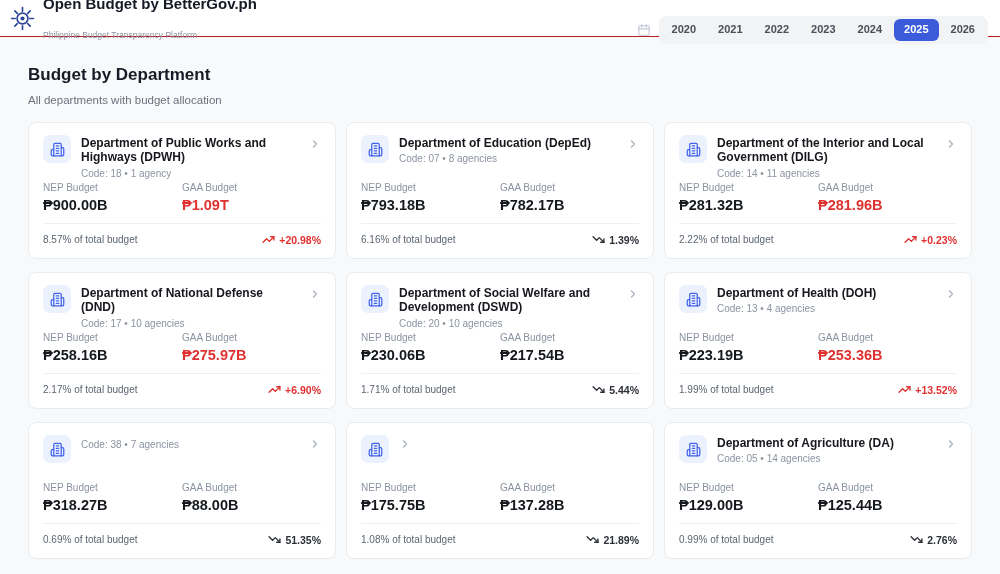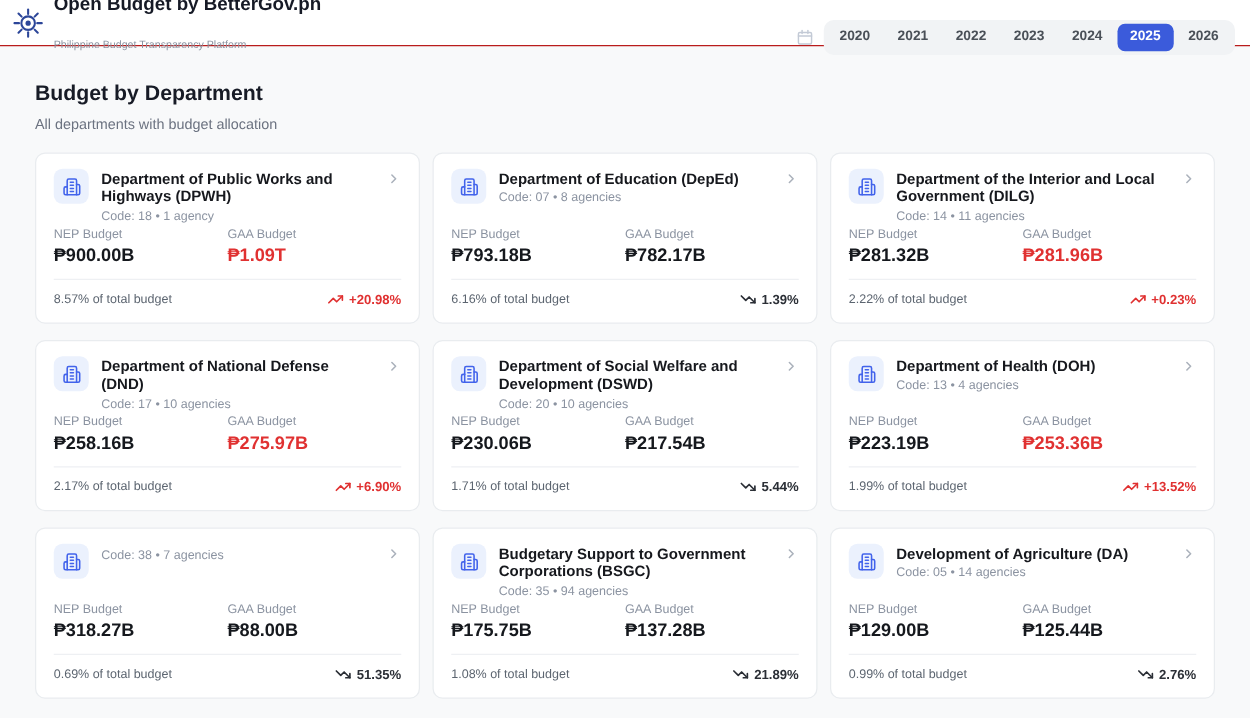--- a/index.html
+++ b/index.html
@@ -456,24 +456,20 @@
         <svg viewBox="0 0 24 24" fill="none" stroke="currentColor" stroke-width="2" stroke-linecap="round" stroke-linejoin="round">
           <path d="M6 22V4a2 2 0 0 1 2-2h8a2 2 0 0 1 2 2v18Z"></path>
           <path d="M6 12H4a2 2 0 0 0-2 2v6a2 2 0 0 0 2 2h2"></path>
           <path d="M18 9h2a2 2 0 0 1 2 2v9a2 2 0 0 1-2 2h-2"></path>
           <path d="M10 6h4"></path>
               <path d="M10 10h4"></path>
               <path d="M10 14h4"></path>
               <path d="M10 18h4"></path>
         </svg>
       </div>
-      <div class="titles">
-        <div class="dept-name">Budgetary Support to Government Corporations (BSGC)</div>
-        <div class="dept-code">Code: 35 • 94 agencies</div>
-      </div>
       <span class="chevron">
         <svg viewBox="0 0 24 24" fill="none" stroke="currentColor" stroke-width="2.5" stroke-linecap="round" stroke-linejoin="round">
           <polyline points="9 6 15 12 9 18"></polyline>
         </svg>
       </span>
     </div>
     <div class="card-budgets">
       <div class="budget-col">
         <div class="budget-label">NEP Budget</div>
         <div class="budget-value nep-value">₱175.75B</div>
@@ -503,21 +499,21 @@
           <path d="M6 22V4a2 2 0 0 1 2-2h8a2 2 0 0 1 2 2v18Z"></path>
           <path d="M6 12H4a2 2 0 0 0-2 2v6a2 2 0 0 0 2 2h2"></path>
           <path d="M18 9h2a2 2 0 0 1 2 2v9a2 2 0 0 1-2 2h-2"></path>
           <path d="M10 6h4"></path>
               <path d="M10 10h4"></path>
               <path d="M10 14h4"></path>
               <path d="M10 18h4"></path>
         </svg>
       </div>
       <div class="titles">
-        <div class="dept-name">Development of Agriculture (DA)</div>
+        <div class="dept-name">Department of Agriculture (DA)</div>
         <div class="dept-code">Code: 05 • 14 agencies</div>
       </div>
       <span class="chevron">
         <svg viewBox="0 0 24 24" fill="none" stroke="currentColor" stroke-width="2.5" stroke-linecap="round" stroke-linejoin="round">
           <polyline points="9 6 15 12 9 18"></polyline>
         </svg>
       </span>
     </div>
     <div class="card-budgets">
       <div class="budget-col">

